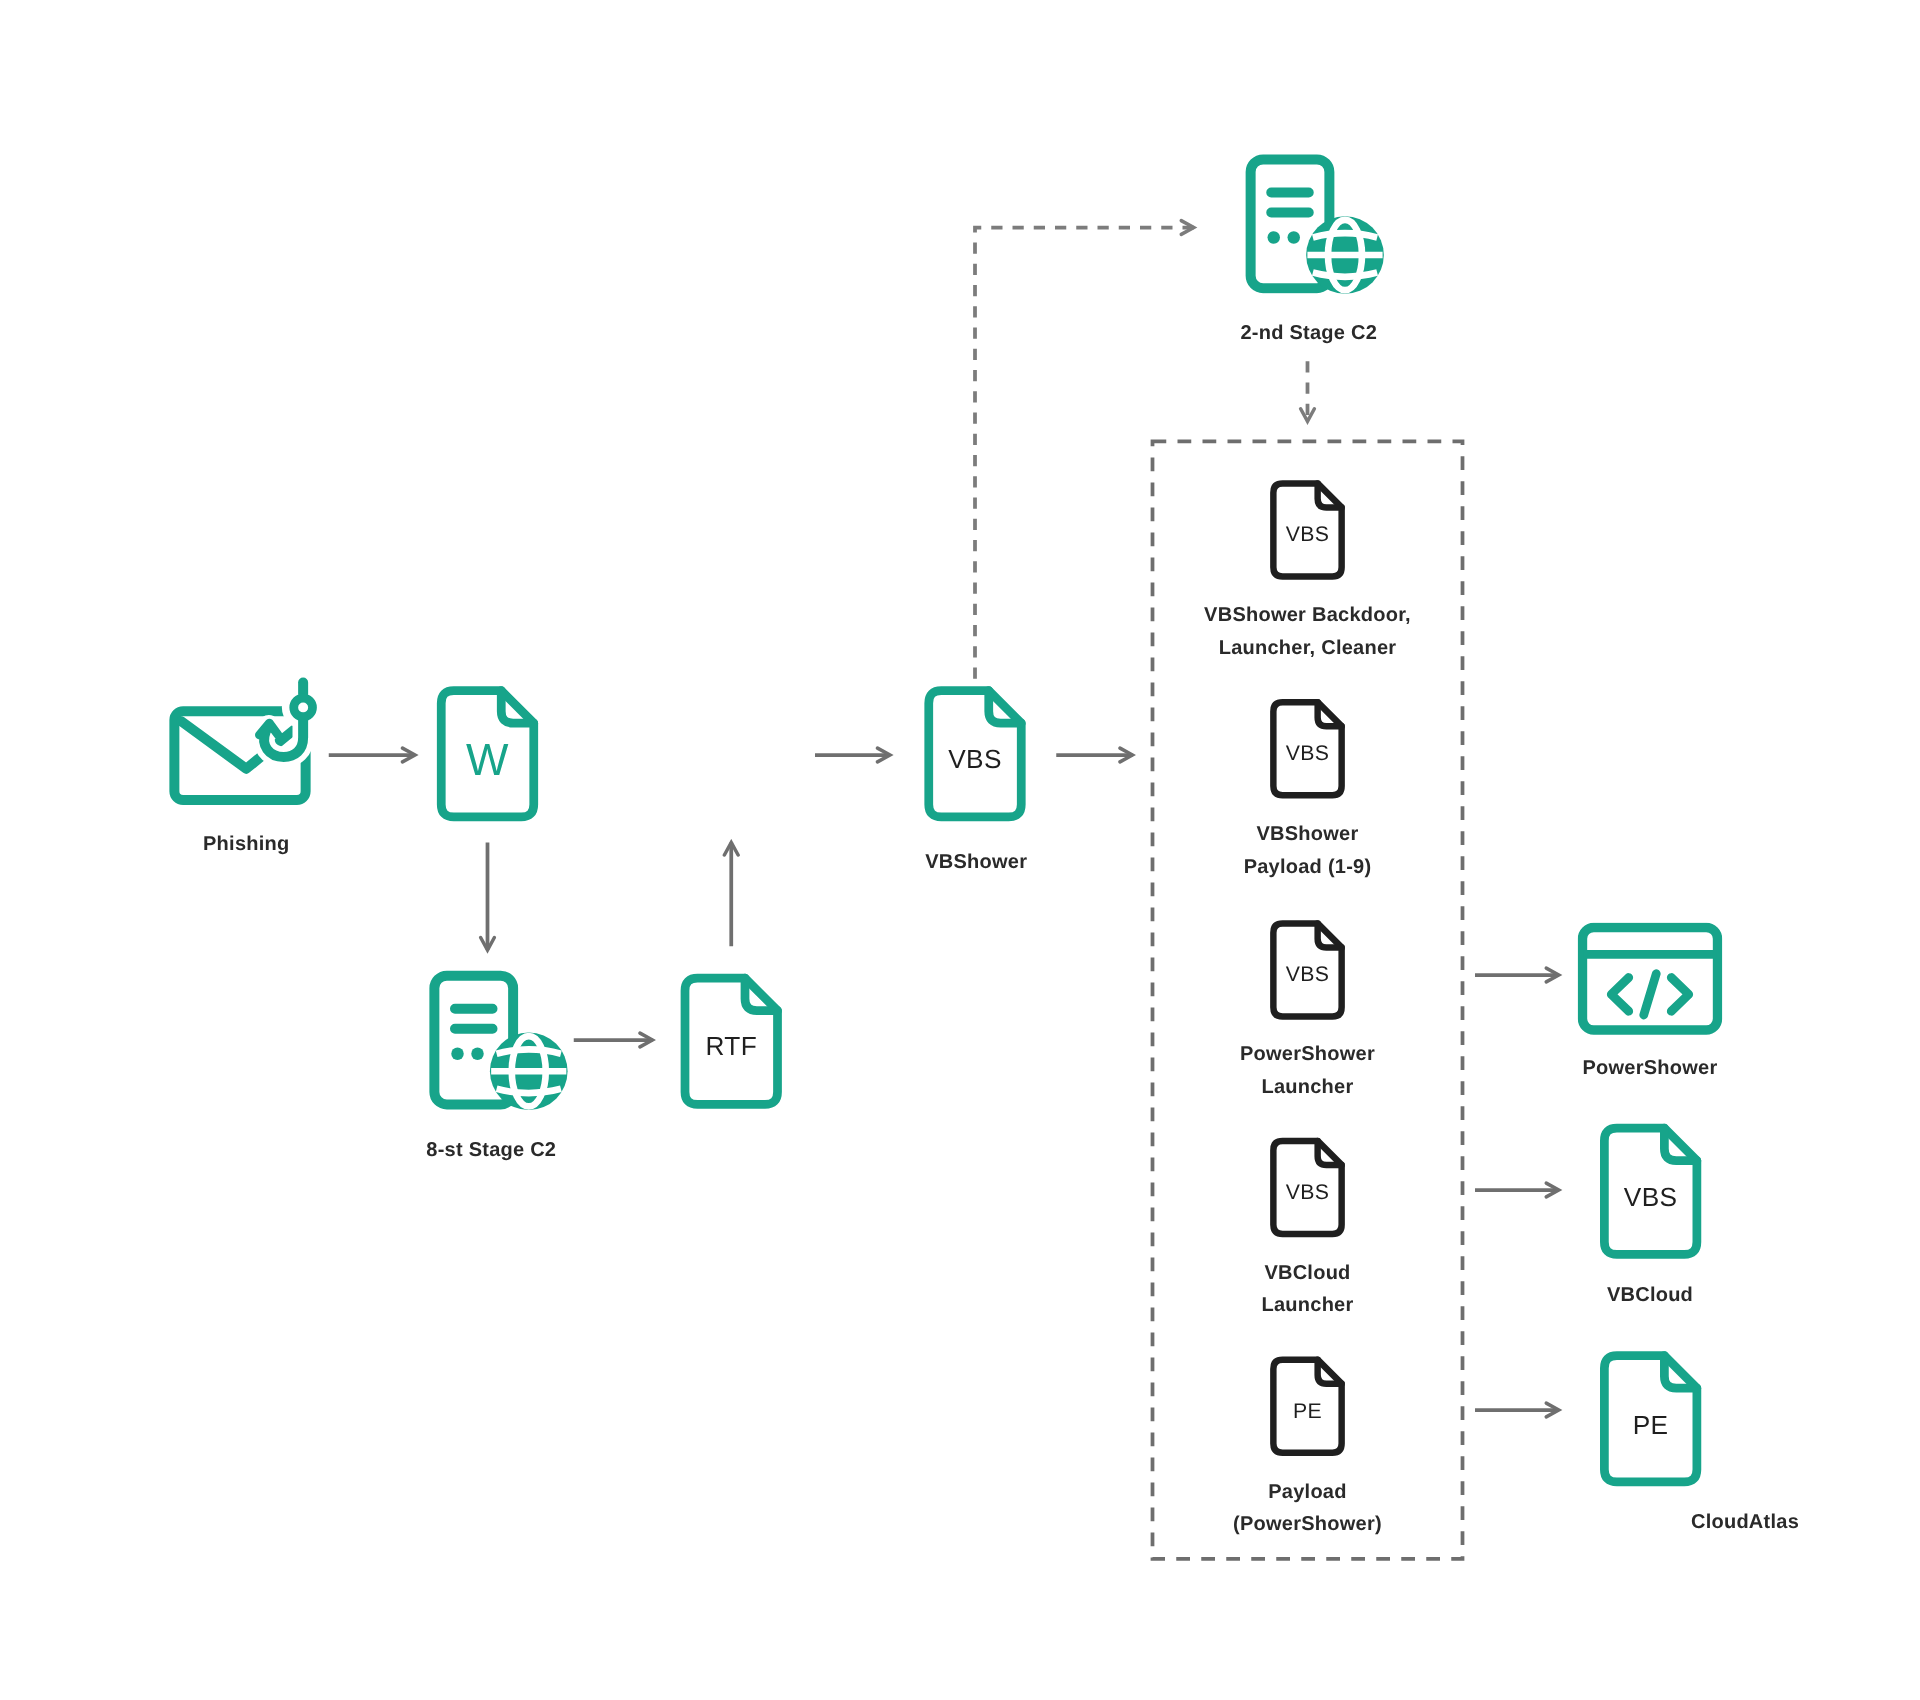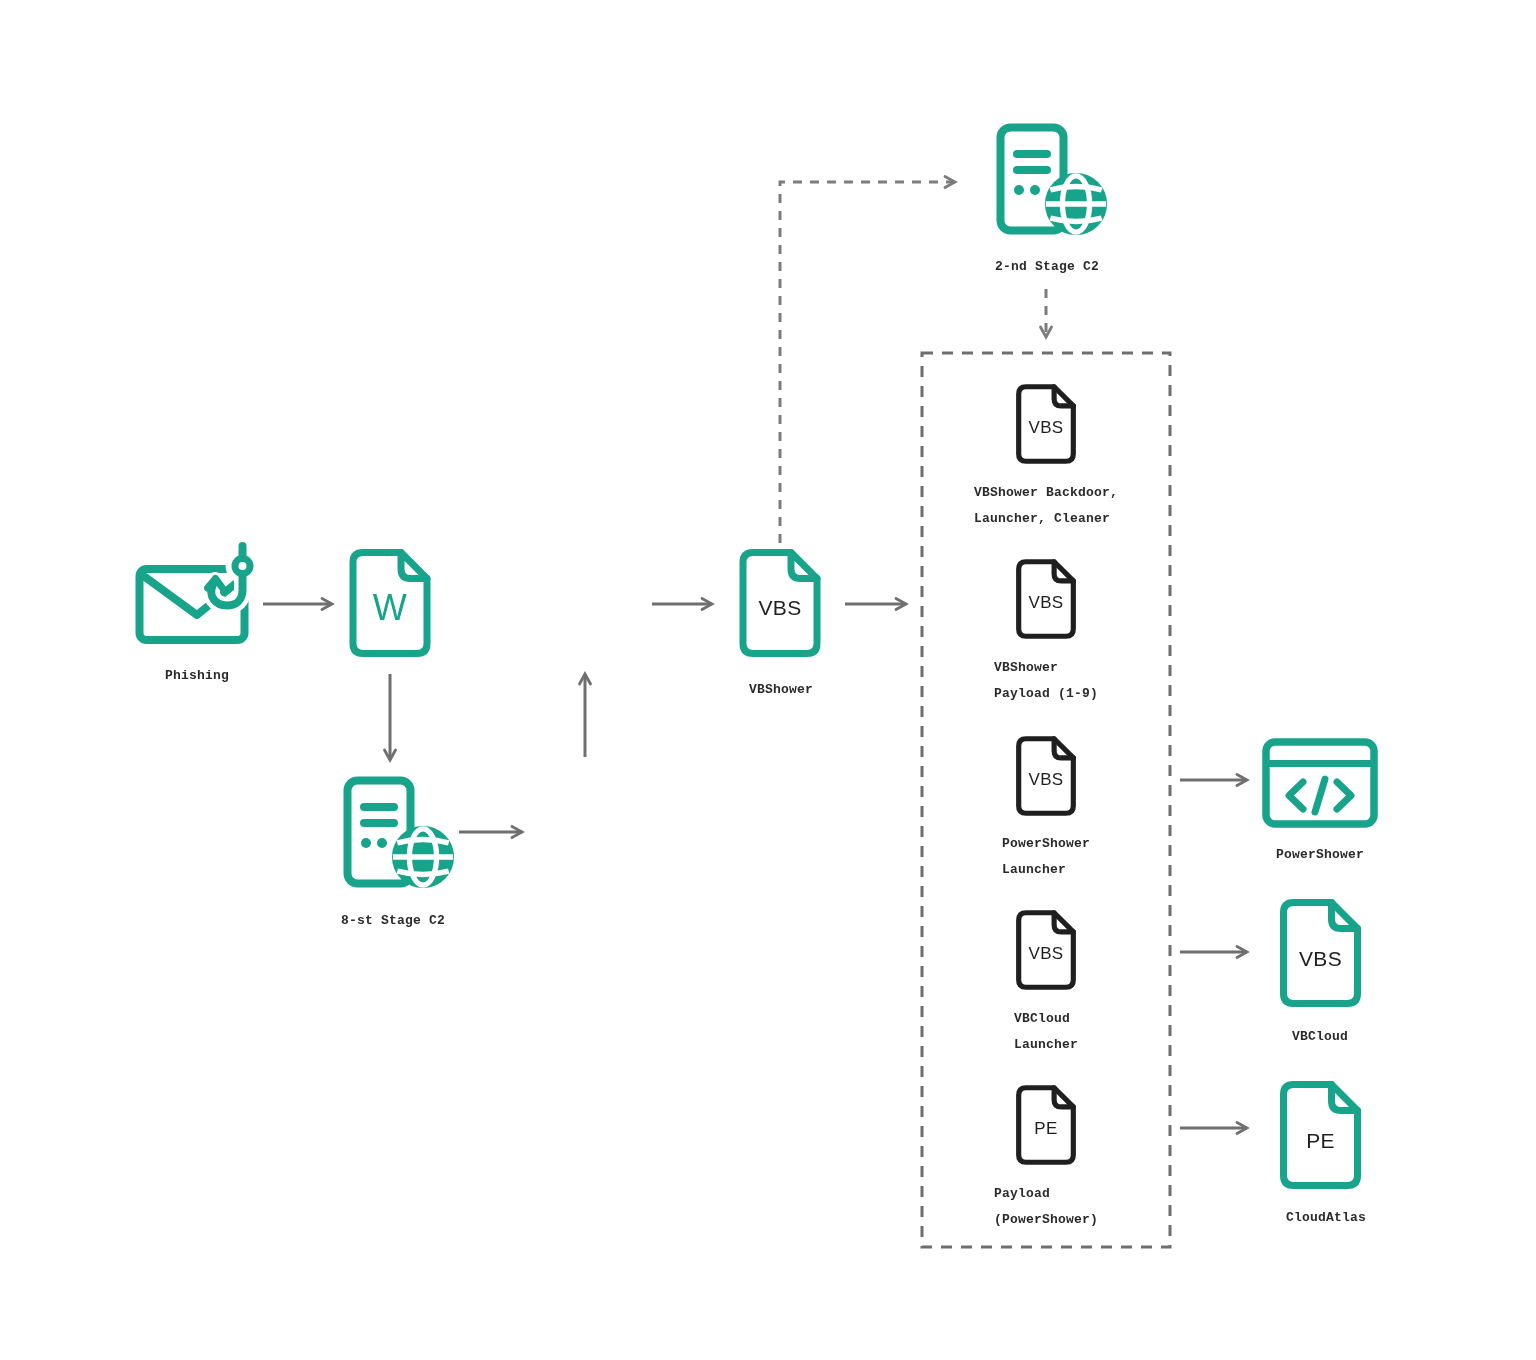--- a/index.html
+++ b/index.html
@@ -22,22 +22,22 @@
   .ink{color:var(--ink);}
   .doc-letter{
     position:absolute;left:0;top:0;width:100%;height:100%;
     display:flex;align-items:center;justify-content:center;
     padding-top:13%;box-sizing:border-box;
     font-weight:400;color:var(--ink);letter-spacing:.3px;
   }
   .doc-letter.letter-accent{color:var(--accent);}
   .label{
     position:absolute;transform:translateX(-50%);
-    text-align:left;font-size:13px;font-weight:700;color:var(--label);
-    white-space:pre-line;line-height:25.5px;letter-spacing:.2px;font-family:Liberation Mono, monospace;
+    text-align:center;font-size:16px;font-weight:700;color:var(--label);
+    white-space:pre-line;line-height:25.5px;letter-spacing:.2px;
   }
 </style>
 </head>
 <body>
 
 <div class="canvas">
 
   <svg class="defs-store" aria-hidden="true">
     <defs>
       <symbol id="sym-file" viewBox="0 0 84 110">
@@ -128,20 +128,26 @@
     <span class="doc-letter letter-accent" style="font-size:36px">W</span>
   </div>
 
   <div class="node accent" style="left:343px;top:773px;width:114px;height:120px">
     <svg viewBox="0 0 114 120">
         <use href="#sym-c2"></use>
       </svg>
   </div>
   <div class="label" style="left:393px;top:908px">8-st Stage C2</div>
 
+  <div class="node accent" style="left:543px;top:778px;width:84px;height:110px">
+    <svg viewBox="0 0 84 110">
+        <use href="#sym-file"></use>
+      </svg>
+    <span class="doc-letter" style="font-size:21px">RTF</span>
+  </div>
 
 
   <div class="node accent" style="left:738px;top:548px;width:84px;height:110px">
     <svg viewBox="0 0 84 110">
         <use href="#sym-file"></use>
       </svg>
     <span class="doc-letter" style="font-size:21px">VBS</span>
   </div>
   <div class="label" style="left:781px;top:677px">VBShower</div>
 
@@ -211,15 +217,15 @@
     <span class="doc-letter" style="font-size:21px">VBS</span>
   </div>
   <div class="label" style="left:1320px;top:1024px">VBCloud</div>
 
   <div class="node accent" style="left:1278px;top:1080px;width:85px;height:110px">
     <svg viewBox="0 0 84 110">
         <use href="#sym-file"></use>
       </svg>
     <span class="doc-letter" style="font-size:21px">PE</span>
   </div>
-  <div class="label" style="left:1326px;top:1205px">CloudAtlas</div>
+  <div class="label" style="left:1396px;top:1205px">CloudAtlas</div>
 
 </div>
 
 </body></html>

